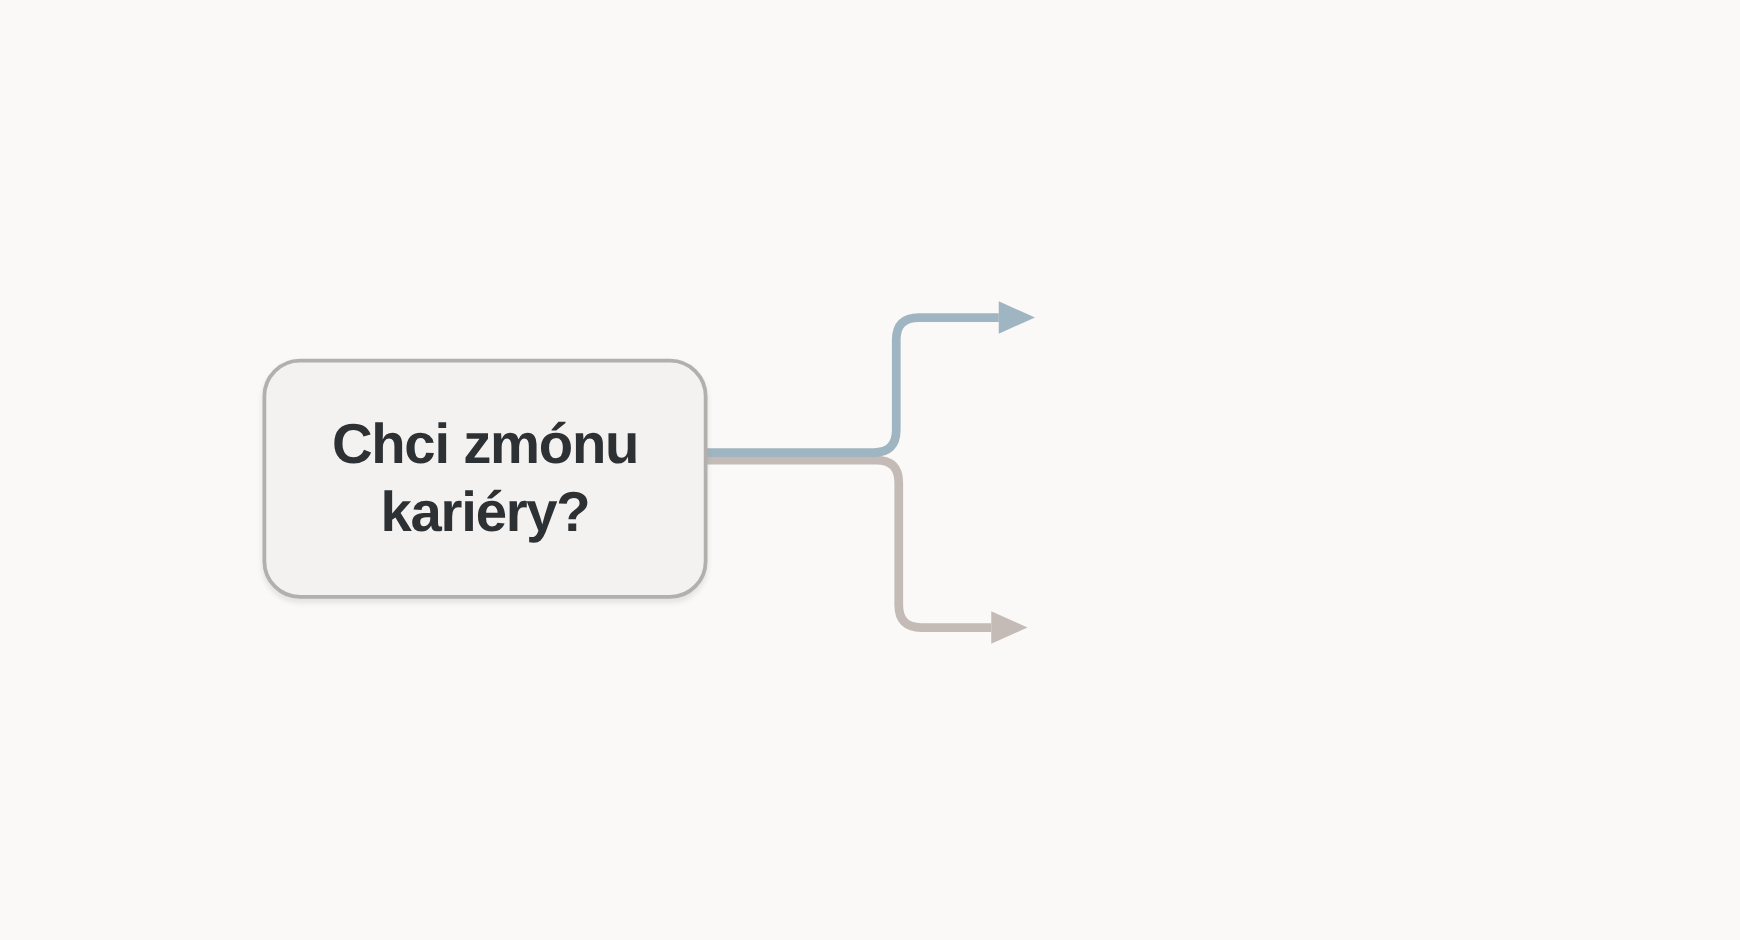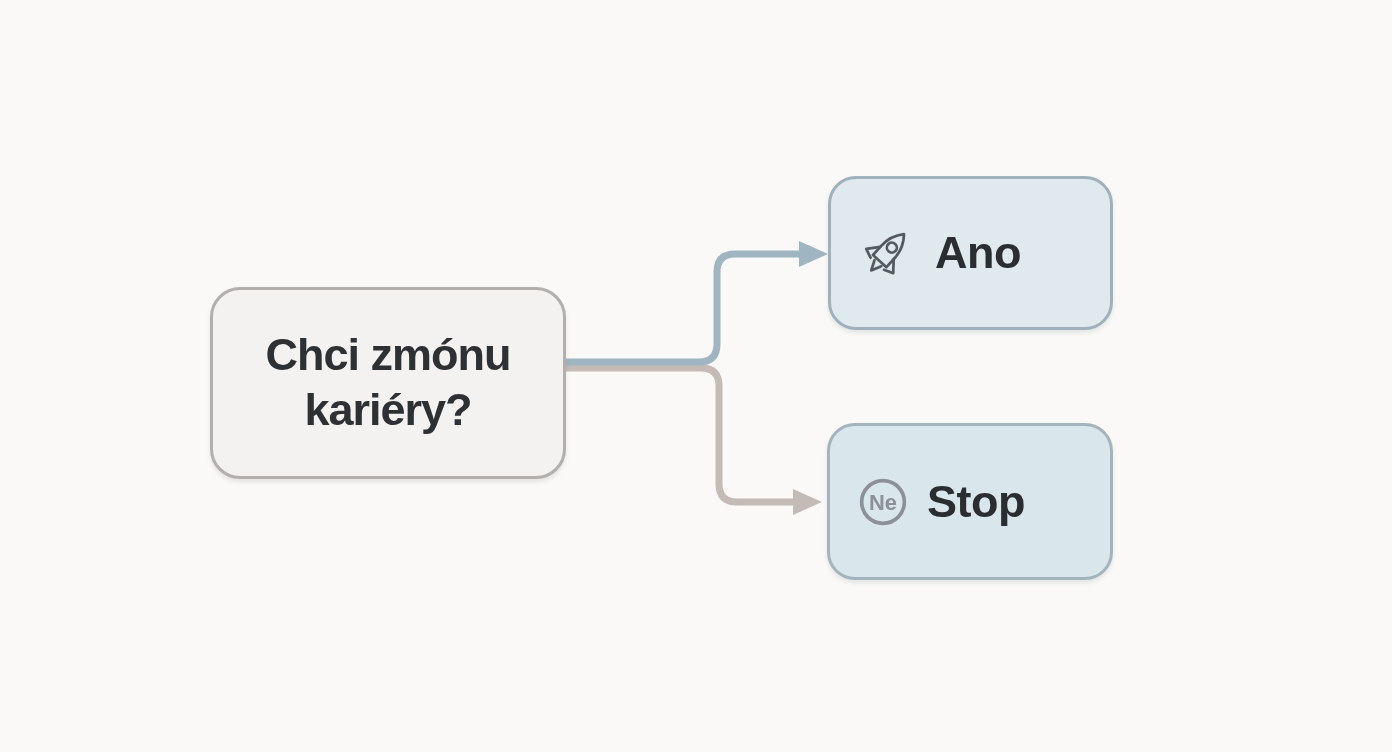--- a/index.html
+++ b/index.html
@@ -94,38 +94,15 @@
     <polygon points="793,489 822,502 793,515" fill="#c4bbb7"></polygon>
 
     <path d="M 563 362 H 699 Q 717 362 717 344 V 272 Q 717 254 735 254 H 799" fill="none" stroke-width="7" stroke="#9fb5c1"></path>
     <polygon points="799,241 828,254 799,267" fill="#9fb5c1"></polygon>
   </svg>
 
   <div class="node node-question">
     <div class="label">Chci zmónu kariéry?</div>
   </div>
 
-  <div class="node node-yes">
-    <span class="icon-box">
-      <svg width="58" height="58" viewBox="0 0 64 64" xmlns="http://www.w3.org/2000/svg">
-        <g transform="rotate(42 32 32)" fill="none" stroke-width="3" stroke-linejoin="round" stroke-linecap="round" stroke="#555a5f">
-          <path d="M32 4 C39 12 42 21 42 30 L42 44 L22 44 L22 30 C22 21 25 12 32 4 Z"></path>
-          <circle cx="32" cy="24" r="5.5"></circle>
-          <path d="M22 32 L12 44 L22 48"></path>
-          <path d="M42 32 L52 44 L42 48"></path>
-          <path d="M27 47 L32 58 L37 47"></path>
-        </g>
-      </svg>
-    </span>
-    <span class="answer-label">Ano</span>
-  </div>
 
-  <div class="node node-no">
-    <span class="icon-box">
-      <svg width="50" height="50" viewBox="0 0 48 48" xmlns="http://www.w3.org/2000/svg">
-        <circle cx="24" cy="24" r="20.5" fill="none" stroke-width="3.5" stroke="#8b9196"></circle>
-        <text x="24" y="31.5" text-anchor="middle" font-family="Liberation Sans, sans-serif" font-size="21" font-weight="700" fill="#8b9196">Ne</text>
-      </svg>
-    </span>
-    <span class="answer-label">Stop</span>
-  </div>
 
 </div>
 
 </body></html>

